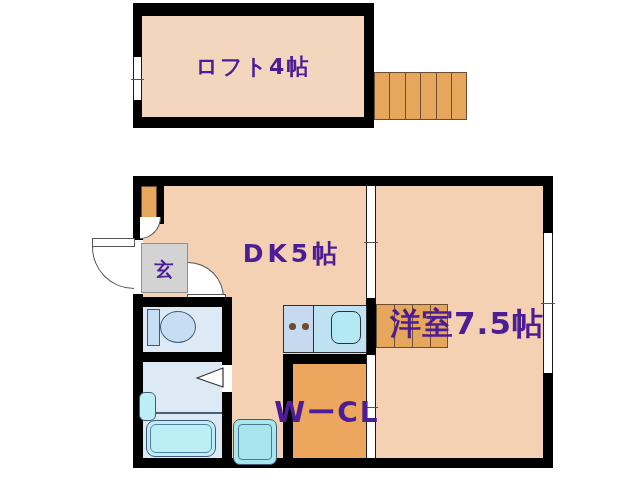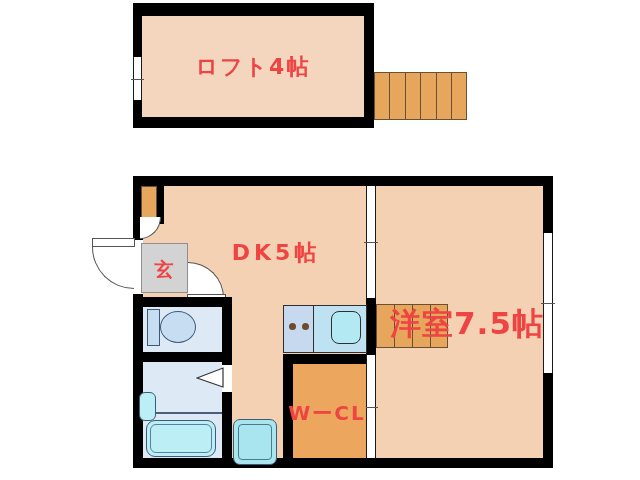--- a/index.html
+++ b/index.html
@@ -4,21 +4,21 @@
 <style>
   html,body{margin:0;padding:0;background:#ffffff;}
   #plan{
     position:relative;width:640px;height:480px;background:#ffffff;overflow:hidden;
     font-family:"DejaVu Sans","Liberation Sans",sans-serif;
   }
   .abs{position:absolute;box-sizing:border-box;}
   .wall{background:#000;}
   .label{
     position:absolute;transform:translate(-50%,-50%);
-    font-weight:bold;color:#ef4444;white-space:nowrap;line-height:1;
+    font-weight:bold;color:#4c1d95;white-space:nowrap;line-height:1;
   }
   
   .vglass{background:#fff;border-left:1px solid #1a1a1a;border-right:1px solid #1a1a1a;}
   .vglass .tick{position:absolute;left:-3px;right:-3px;top:50%;height:1px;background:#555;}
   .opening{background:#fff;}
   
   .treads-loft{
     border:1px solid #6a4f35;
     background-image:repeating-linear-gradient(90deg,transparent 0,transparent 14.5px,#6a4f35 14.5px,#6a4f35 15.5px);
   }
@@ -109,20 +109,20 @@
   <div class="abs thin-border" style="left: 283px; top: 305px; width: 84px; height: 48px; background-color: rgb(199, 217, 238);">
     <div class="abs" style="left: 29px; top: 0px; width: 53px; height: 46px; border-left: 1px solid rgb(47, 47, 47); background-color: rgb(191, 226, 242);"></div>
     <div class="abs" style="left: 5px; top: 17px; width: 7px; height: 7px; border-radius: 50%; background-color: rgb(110, 74, 49);"></div>
     <div class="abs" style="left: 18px; top: 17px; width: 7px; height: 7px; border-radius: 50%; background-color: rgb(110, 74, 49);"></div>
     <div class="abs thin-border" style="left: 47px; top: 5px; width: 30px; height: 33px; border-radius: 8px; background-color: rgb(178, 233, 243);"></div>
   </div>
 
   <div class="abs wall" style="left: 283px; top: 354px; width: 83px; height: 10px; background-color: rgb(0, 0, 0);"></div>
   <div class="abs wall" style="left: 283px; top: 354px; width: 10px; height: 104px; background-color: rgb(0, 0, 0);"></div>
   <div class="abs" style="left: 293px; top: 364px; width: 73px; height: 94px; background-color: rgb(236, 166, 93);"></div>
-  <div class="label" style="left:327px;top:413px;font-size:20px;letter-spacing:2px;">WーCL</div>
+  <div class="label" style="left:327px;top:413px;font-size:28px;letter-spacing:2px;">WーCL</div>
 
   <div class="abs treads-room" style="left: 376px; top: 304px; width: 72px; height: 44px; background-color: rgb(230, 166, 92);"></div>
 
-  <div class="label" style="left:276px;top:253px;font-size:22px;letter-spacing:4px;">DK5帖</div>
+  <div class="label" style="left:292px;top:253px;font-size:25px;letter-spacing:4px;">DK5帖</div>
   <div class="label" style="left:467px;top:323px;font-size:31px;letter-spacing:1px;">洋室7.5帖</div>
 
 </div>
 
 </body></html>

